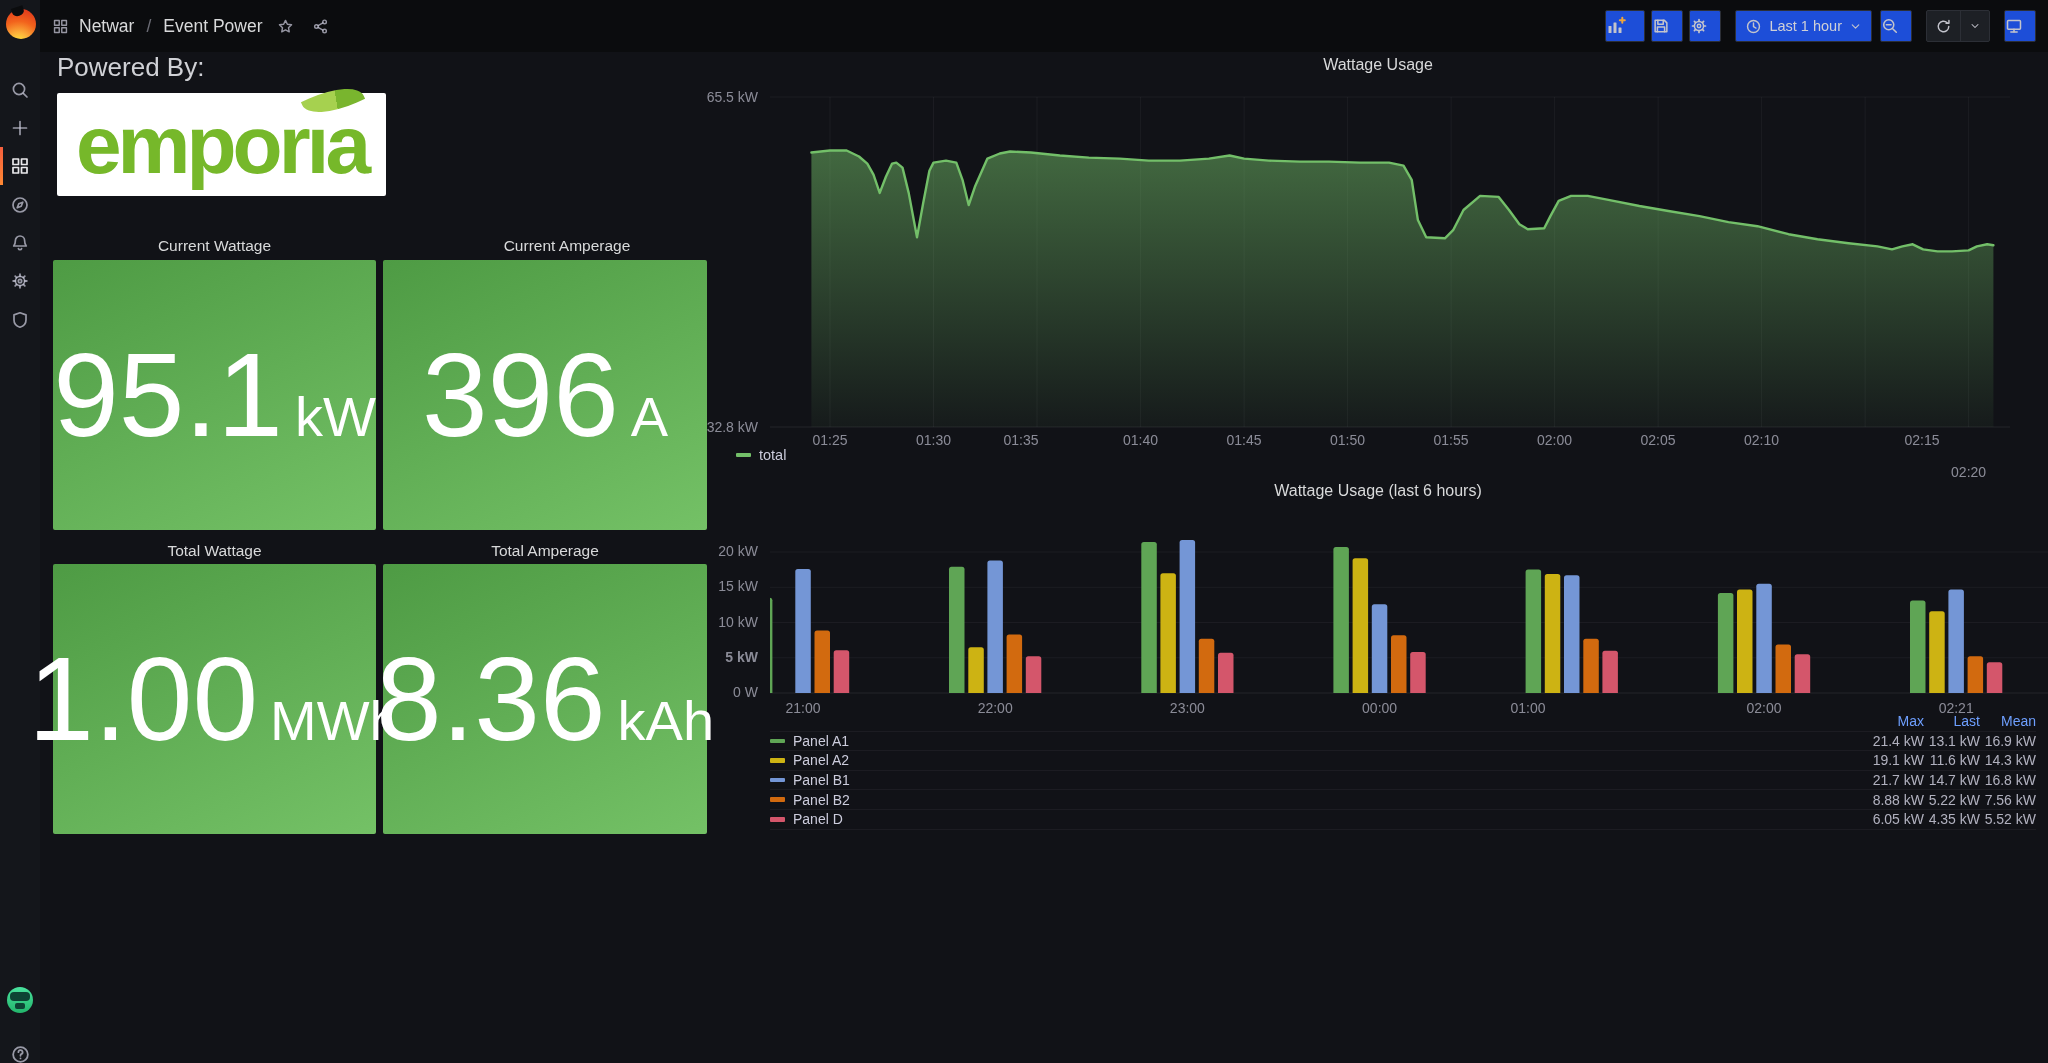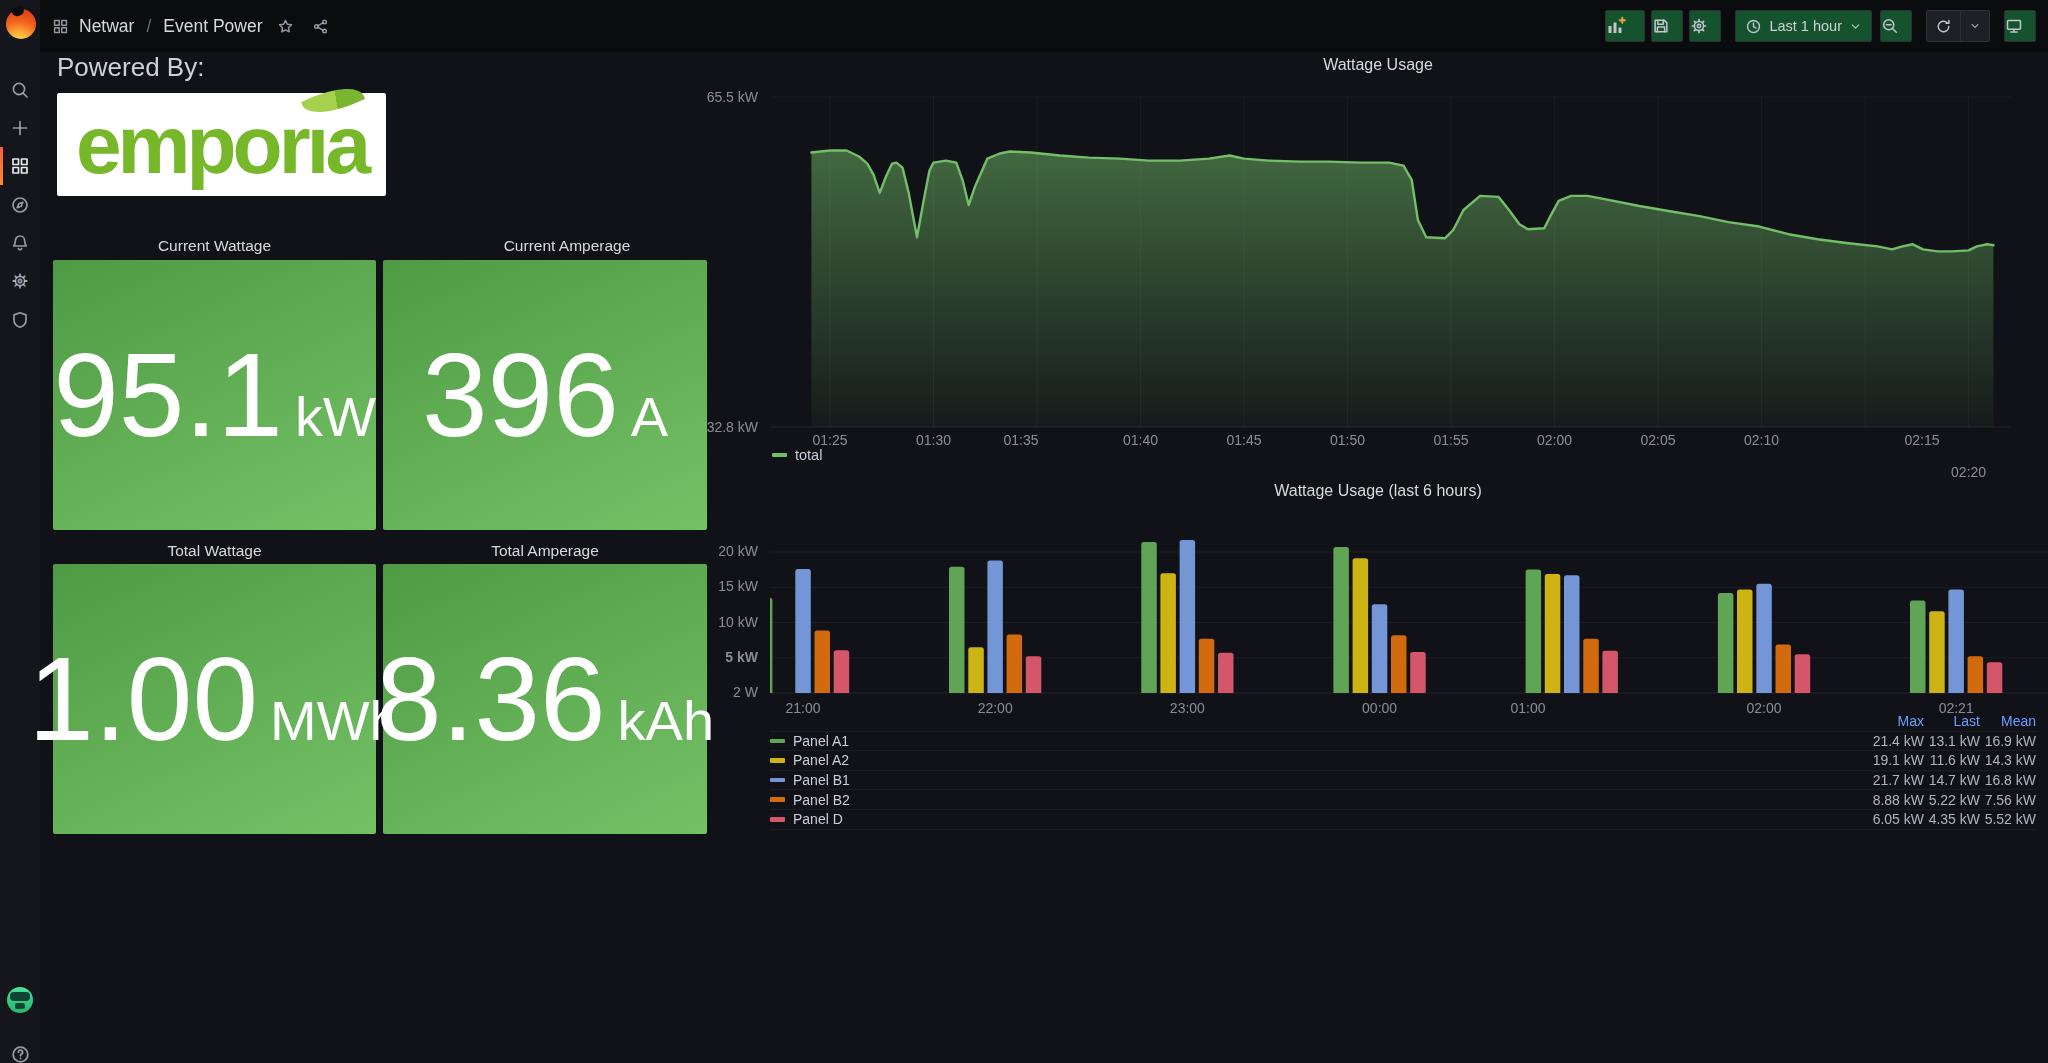--- a/index.html
+++ b/index.html
@@ -7,21 +7,21 @@
           font-family:"Liberation Sans",sans-serif;color:#d8d9da;}
   .abs{position:absolute;}
 
   
   .topbar{left:0;top:0;width:2048px;height:52px;background:#0b0c0e;}
   .tb-left{left:52px;top:0;height:52px;display:flex;align-items:center;gap:10px;}
   .crumb{font-size:17.5px;color:#d8d9da;}
   .crumb-sep{color:rgba(204,204,220,.5);margin:0 2px;}
   .tb-right{right:12px;top:10px;height:32px;display:flex;align-items:center;gap:6px;}
   .btn{display:flex;align-items:center;justify-content:space-between;height:32px;min-width:32px;
-       background:#14532d;border:1px solid #2c2f36;border-radius:2px;box-sizing:border-box;}
+       background:#1d4ed8;border:1px solid #2c2f36;border-radius:2px;box-sizing:border-box;}
   .btn.pad{padding:0 9px;gap:7px;}
   .btn-label{font-size:14.5px;color:#cfd0d6;white-space:nowrap;}
   .btn-group{display:flex;align-items:center;height:32px;background:#1d2025;border:1px solid #2c2f36;border-radius:2px;box-sizing:border-box;}
   .btn-group .seg{display:flex;align-items:center;justify-content:center;height:100%;padding:0 8px;}
   .btn-group .seg + .seg{border-left:1px solid #2c2f36;}
   .gap-l{margin-left:8px;}
 
   
   svg.ic{stroke:#c3c4cc;stroke-width:1.7;fill:none;stroke-linecap:round;stroke-linejoin:round;display:block;}
   svg.ic.dim{stroke:rgba(204,204,220,.72);}
@@ -323,21 +323,21 @@
       <div class="tick-label" style="left: 330.551px;">01:40</div>
       <div class="tick-label" style="left: 434.057px;">01:45</div>
       <div class="tick-label" style="left: 537.563px;">01:50</div>
       <div class="tick-label" style="left: 641.068px;">01:55</div>
       <div class="tick-label" style="left: 744.574px;">02:00</div>
       <div class="tick-label" style="left: 848.08px;">02:05</div>
       <div class="tick-label" style="left: 951.586px;">02:10</div>
       <div class="tick-label" style="left: 1112px;">02:15</div>
       <div class="tick-label" style="left: 1158.6px; margin-top: 32px;">02:20</div>
     </div>
-  <div class="abs legend-line" style="left:772px;top:447px;">
+  <div class="abs legend-line" style="left:736px;top:447px;">
     <span class="swatch" id="total-swatch" style="background: rgb(115, 191, 105);"></span>
     <span>total</span>
   </div>
 
   <div class="abs chart-title" style="left:748px;top:482px;width:1260px;">Wattage Usage (last 6 hours)</div>
   <div id="bar-ylabels"></div>
   <svg id="bar-svg" class="abs" style="left:770px;top:528px;" width="1278" height="172">
       <line x1="0" y1="24.0" x2="1278" y2="24.0" stroke="rgba(204,204,220,0.06)"></line>
       <line x1="0" y1="59.3" x2="1278" y2="59.3" stroke="rgba(204,204,220,0.06)"></line>
       <line x1="0" y1="94.5" x2="1278" y2="94.5" stroke="rgba(204,204,220,0.06)"></line>
@@ -446,14 +446,14 @@
       <span class="lt-col">4.35 kW</span>
       <span class="lt-col">5.52 kW</span>
         </div>
       </div>
   </div>
 
 <div class="abs ylab" style="left: 690px; top: 543px;">20 kW</div>
     <div class="abs ylab" style="left: 690px; top: 578.25px;">15 kW</div>
     <div class="abs ylab" style="left: 690px; top: 613.5px;">10 kW</div>
     <div class="abs ylab" style="left: 690px; top: 648.75px; font-weight: bold;">5 kW</div>
-    <div class="abs ylab" style="left: 690px; top: 684px;">2 W</div>
+    <div class="abs ylab" style="left: 690px; top: 684px;">0 W</div>
   </div>
 
 </body></html>

